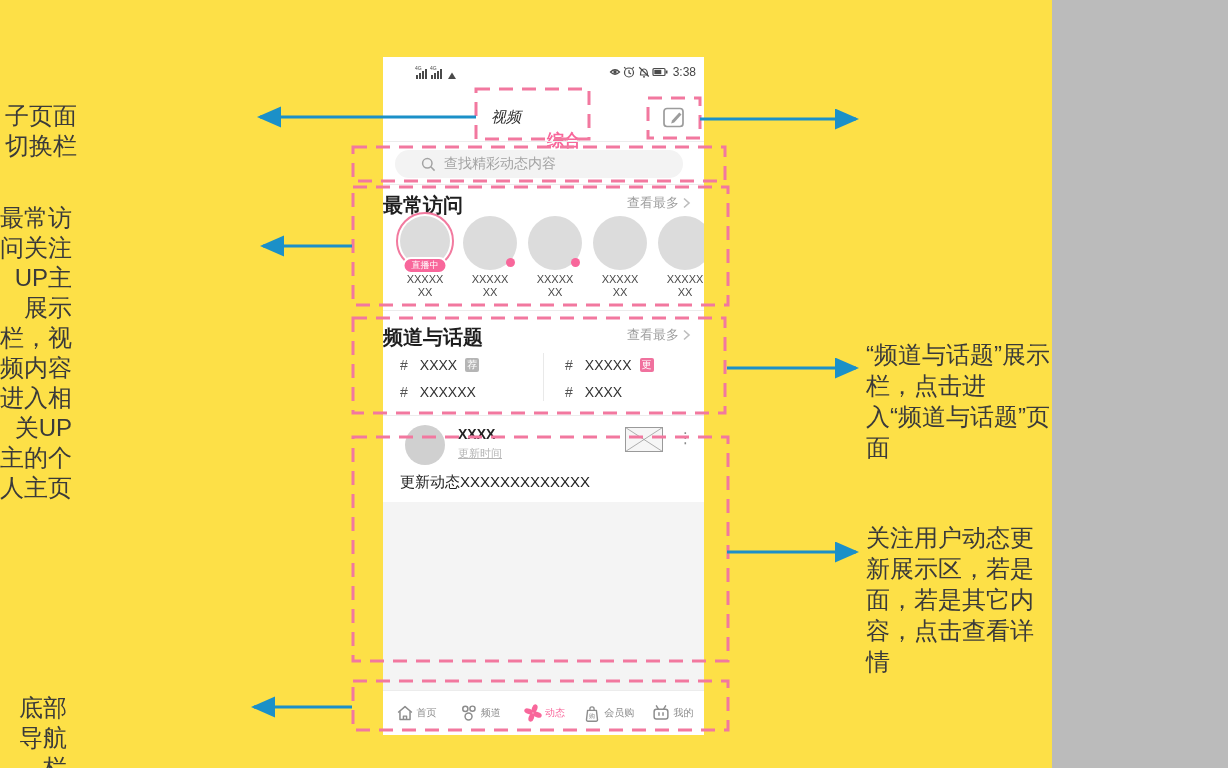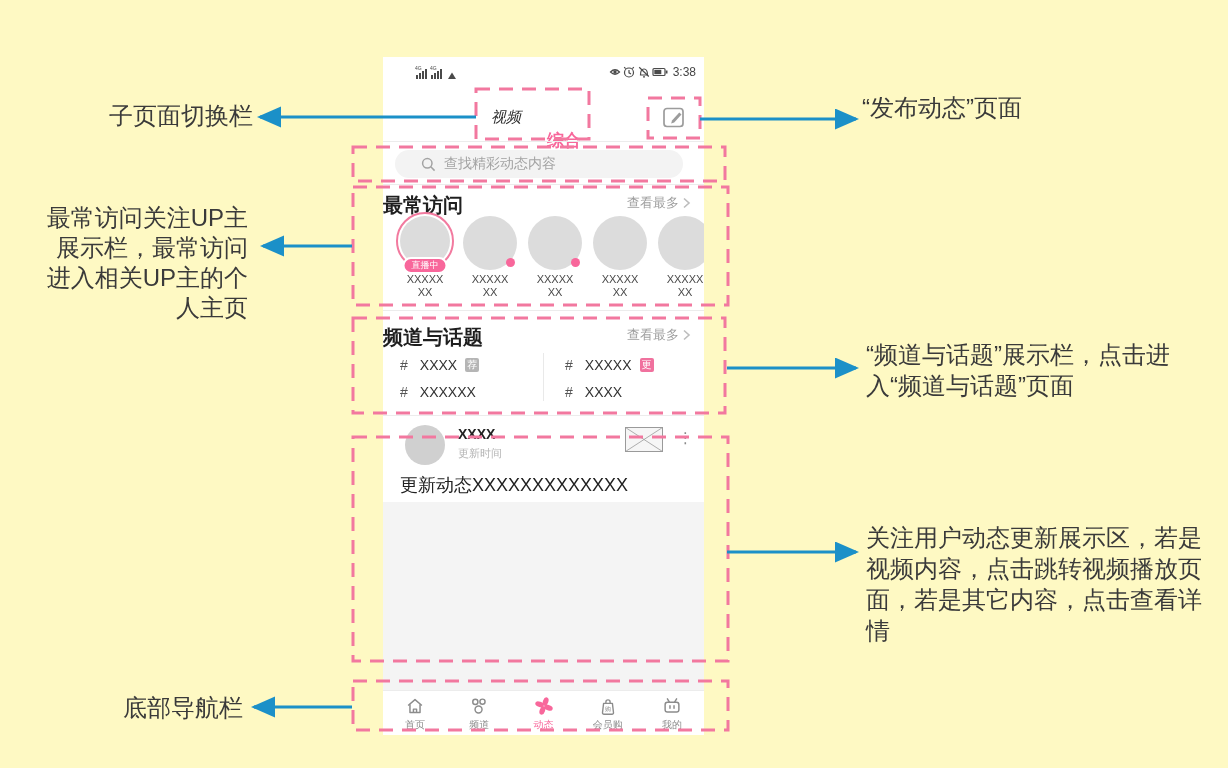--- a/index.html
+++ b/index.html
@@ -1,17 +1,17 @@
 <!DOCTYPE html>
 <html><head>
 <meta charset="utf-8">
 <style>
   * { margin:0; padding:0; box-sizing:border-box; }
   body { background:#bbb; font-family:"Liberation Sans","DejaVu Sans",sans-serif; }
-  .canvas { position:relative; width:1228px; height:768px; background:#fef9c3; overflow:hidden; }
+  .canvas { position:relative; width:1052px; height:768px; background:#fde047; overflow:hidden; }
 
   
   .phone { position:absolute; left:383px; top:57px; width:321px; height:678px; background:#fff; overflow:hidden; z-index:1; }
   .statusbar { position:absolute; left:0; top:4px; right:0; height:22px; display:flex; align-items:center; justify-content:space-between; padding:0 8px 0 32px; }
   .st-right { display:flex; align-items:center; gap:4px; }
   .st-time { font-size:12px; color:#454545; }
   .tab { position:absolute; font-size:15px; color:#2e2e2e; }
   .tab.video { left:108px; top:51px;font-style:italic; }
   .tab.zonghe { left:164px; top:48px; font-size:17px; font-weight:bold; color:#f8679b;margin-top:24px; }
   .compose { position:absolute; left:277px; top:46px; width:28px; height:28px; }
@@ -28,27 +28,27 @@
   .av-label { position:absolute; top:216px; width:64px; text-align:center; font-size:11px; line-height:13px; color:#4a4a4a; }
   .tp-divider { position:absolute; left:160px; top:296px; width:1px; height:48px; background:#e9e9e9; }
   .topic { position:absolute; font-size:14px; color:#333; height:20px; display:flex; align-items:center; }
   .topic .hash { color:#555; margin-right:12px; }
   .topic .badge { display:inline-block; margin-left:8px; min-width:14px; height:14px; line-height:14px; font-size:10px; color:#fff; text-align:center; border-radius:2px; padding:0 1px; }
   .topic .badge:empty { display:none; }
   .badge-gray { background:#b5b5b5; }
   .badge-pink { background:#f0719e; }
   .feed-avatar { position:absolute; left:22px; top:368px; width:40px; height:40px; border-radius:50%; background:#d0d0d0; }
   .feed-name { position:absolute; left:75px; top:369px; font-size:14px; font-weight:bold; color:#222; }
-  .feed-time { position:absolute; left:75px; top:389px; font-size:11px; color:#b5b5b5; }
+  .feed-time { position:absolute; left:75px; top:389px; font-size:11px; color:#b5b5b5;text-decoration:underline; }
   .envelope { position:absolute; left:242px; top:370px; }
   .kebab { position:absolute; left:295px; top:372px; font-size:15px; color:#8a8a8a; }
-  .feed-text { position:absolute; left:17px; top:416px; font-size:18px; color:#212121; }
+  .feed-text { position:absolute; left:17px; top:416px; font-size:15px; color:#212121; }
   .quote-card { position:absolute; left:0; right:0; top:445px; height:233px; background:#f4f4f4; }
   .navbar { position:absolute; left:0; right:0; top:633px; height:45px; background:#fff; border-top:1px solid #ececec; display:flex; z-index:6; }
-  .nav-item { flex:1; display:flex; flex-direction:column; align-items:center; justify-content:center; gap:1px; color:#8c8c8c; }
+  .nav-item { flex:1; display:flex; flex-direction:row; align-items:center; justify-content:center; gap:1px; color:#8c8c8c; }
   .nav-item .lbl { font-size:10px; }
   .nav-item.active { color:#f8679b; }
 
   
   .overlay { position:absolute; left:0; top:0; z-index:10; pointer-events:none; }
   .ann { position:absolute; z-index:11; color:#3a3a3a; font-size:24px; line-height:30px; }
   .ann.r { text-align:right; }
   .ann-r1 { left:862px; top:92px; line-height:31px; }
   .ann-r2 { left:866px; top:339px; line-height:31px; }
   .ann-r3 { left:866px; top:522px; line-height:31px; }
@@ -283,34 +283,32 @@
       <line x1="727" y1="552" x2="856" y2="552" marker-end="url(#ah)"></line>
       <line x1="352" y1="707" x2="254" y2="707" marker-end="url(#ah)"></line>
     </g>
   </svg>
 
   <div class="ann r ann-l1">
     <div>子页面切换栏</div>
   </div>
   <div class="ann r ann-l2">
     <div>最常访问关注UP主</div>
-    <div>展示栏，最常访问</div>
+    <div>展示栏，视频内容</div>
     <div>进入相关UP主的个</div>
     <div>人主页</div>
   </div>
   <div class="ann r ann-l3">
     <div>底部导航栏</div>
   </div>
   <div class="ann ann-r1">
-    <div>“发布动态”页面</div>
   </div>
   <div class="ann ann-r2">
     <div>“频道与话题”展示栏，点击进</div>
     <div>入“频道与话题”页面</div>
   </div>
   <div class="ann ann-r3">
     <div>关注用户动态更新展示区，若是</div>
-    <div>视频内容，点击跳转视频播放页</div>
     <div>面，若是其它内容，点击查看详</div>
     <div>情</div>
   </div>
 
 </div>
 
 </body></html>

